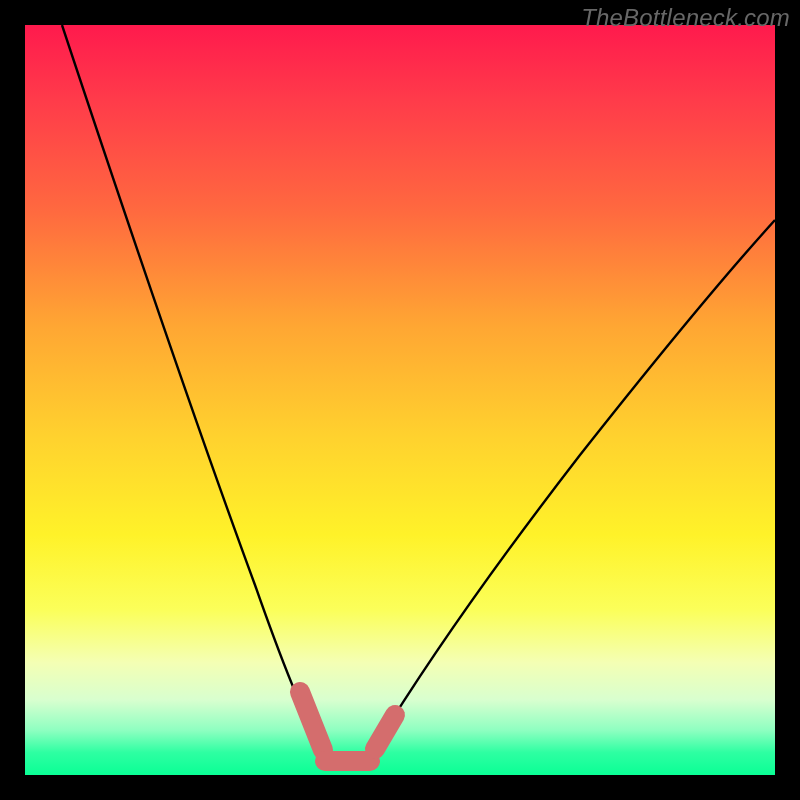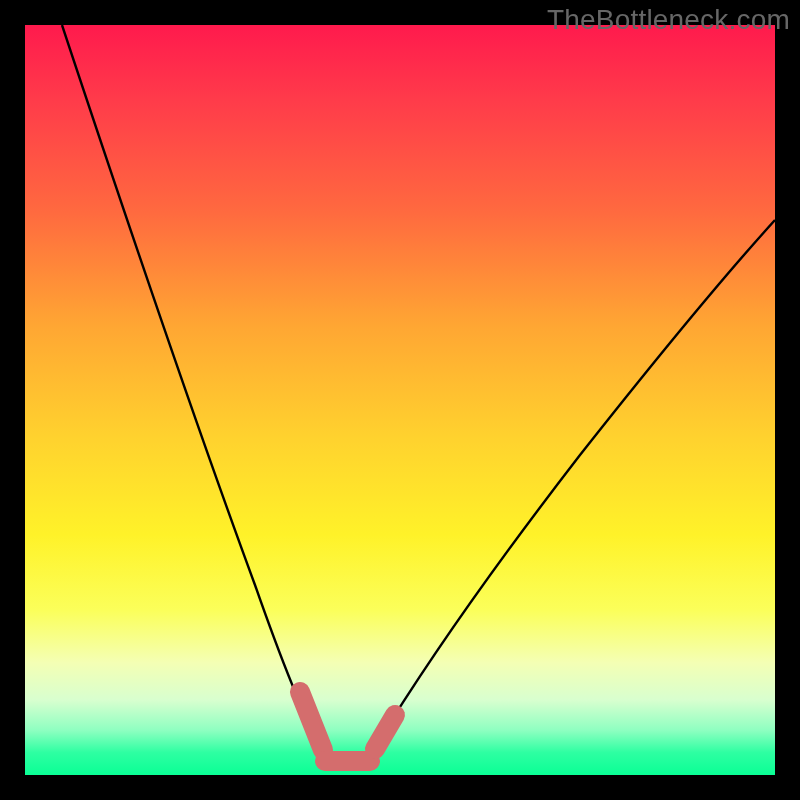--- a/index.html
+++ b/index.html
@@ -29,25 +29,26 @@
       #d8ffcf 90%,
       #8fffc1 94%,
       #2effa2 97%,
       #0aff95 100%);
   }
   .watermark {
     position: absolute;
     top: 4px;
     right: 10px;
     color: #676767;
-    font-size: 28px;
+    font-size: 24px;
     font-weight: 500;
     letter-spacing: 0.2px;
     z-index: 30;
     user-select: none;
+    font-style: italic;
   }
   svg.curve {
     position: absolute;
     left: 0;
     top: 0;
     width: 750px;
     height: 750px;
     z-index: 10;
   }
   svg.markers {

